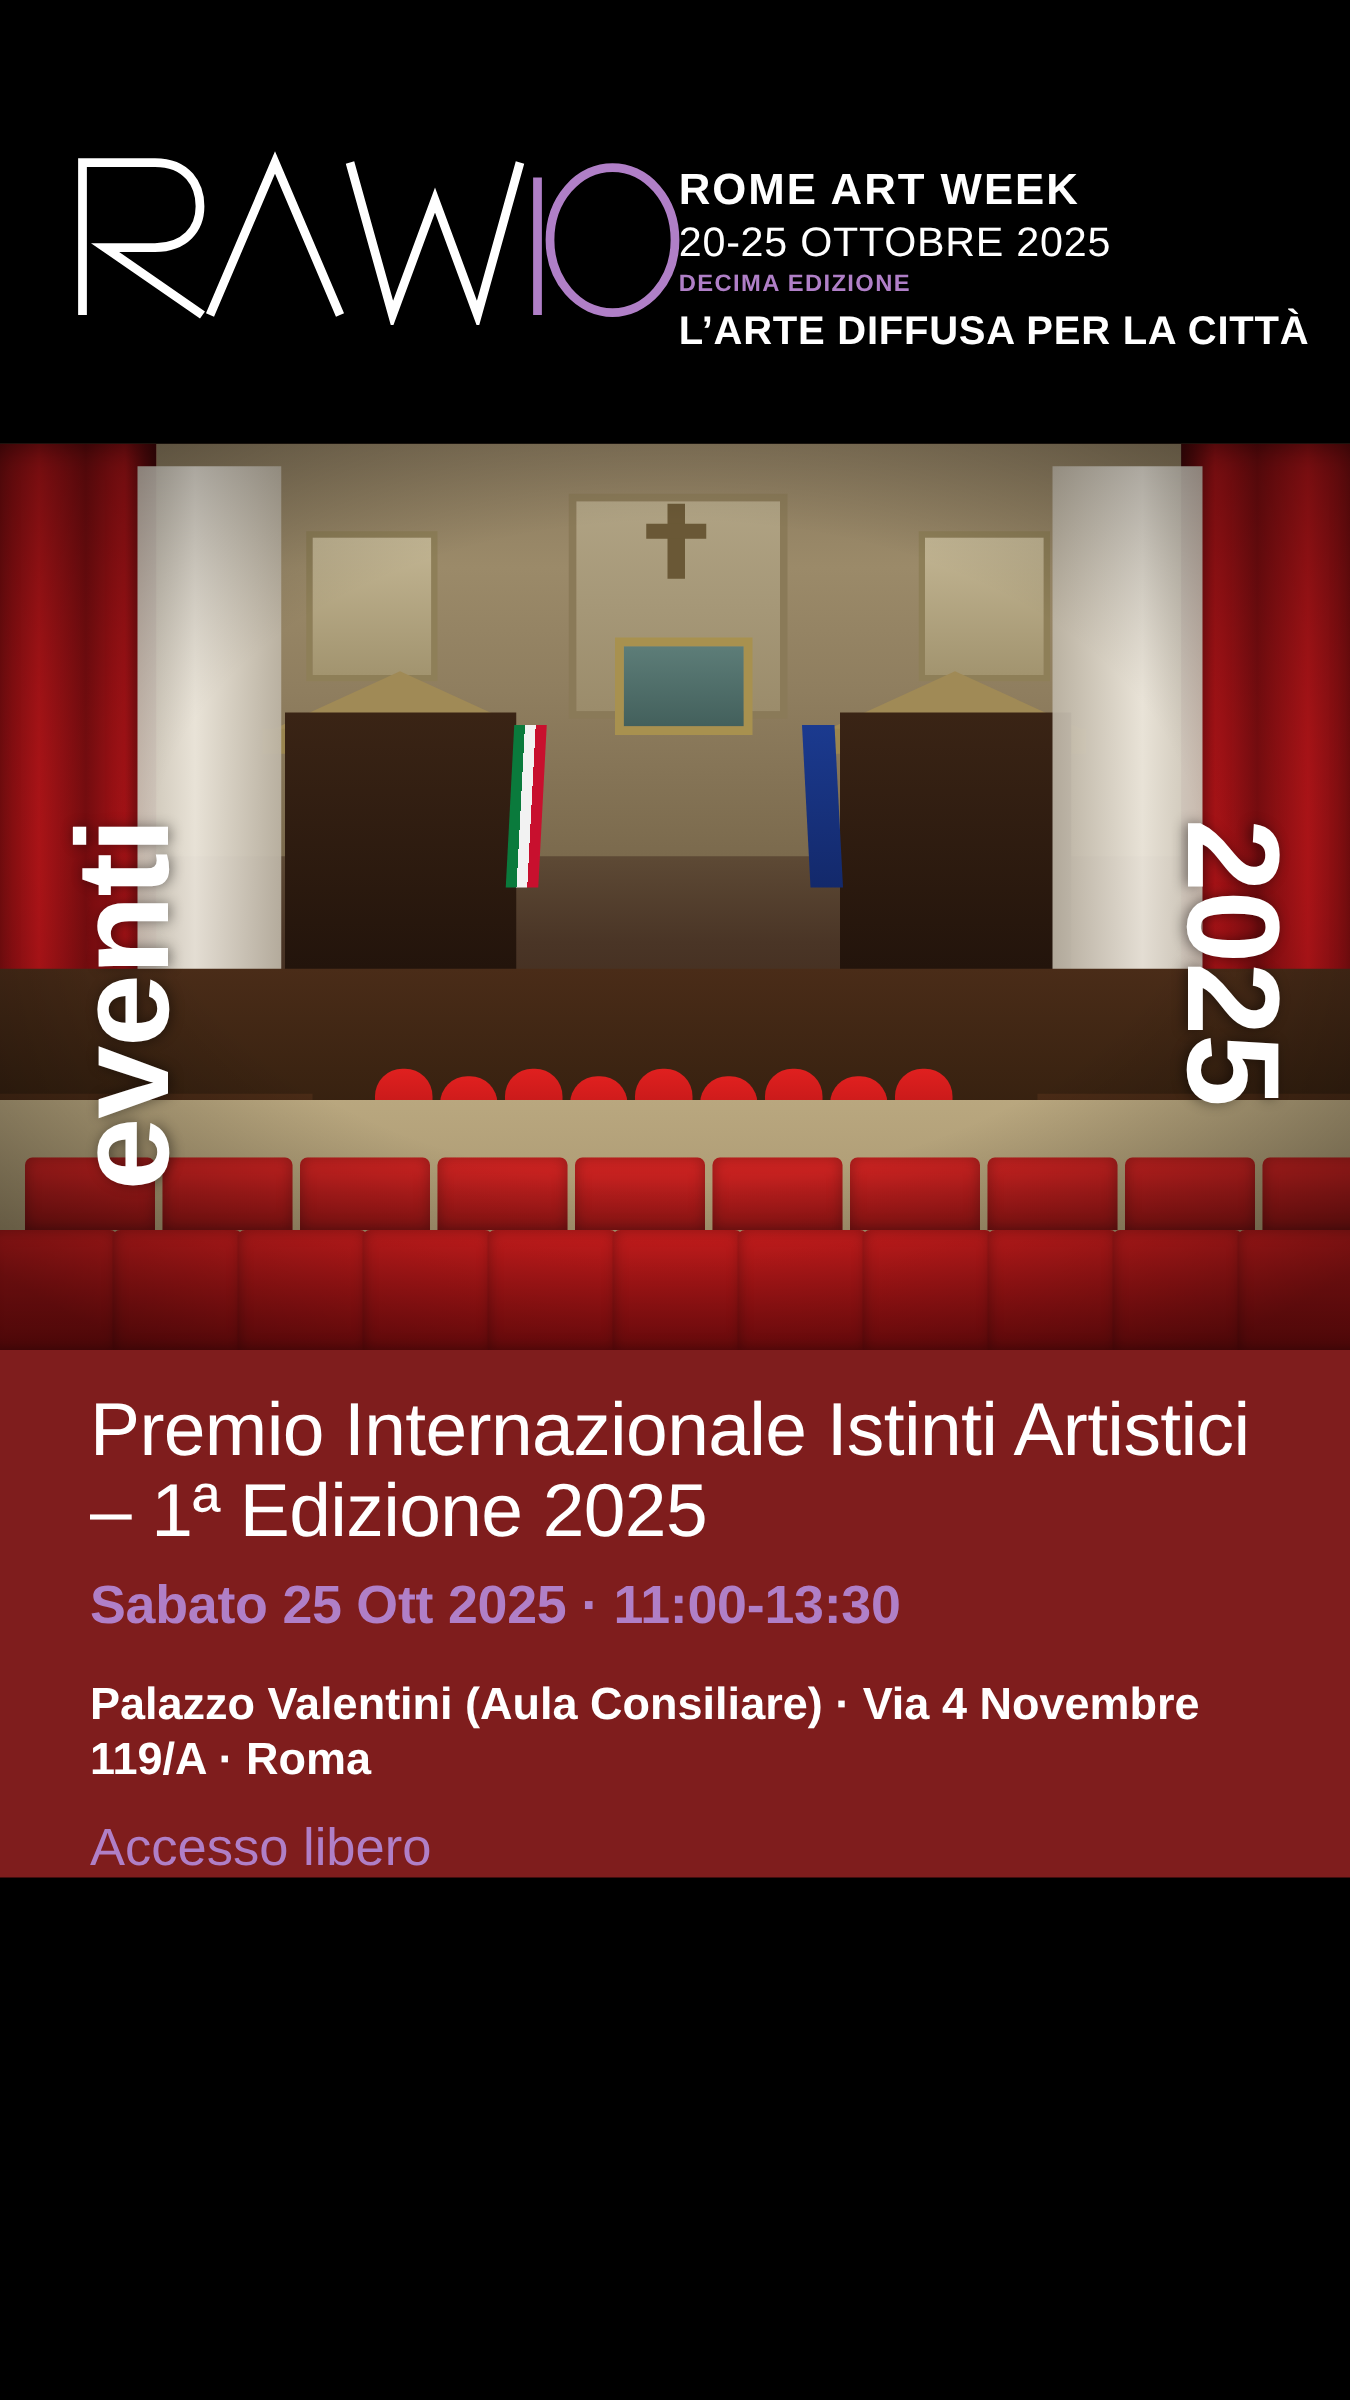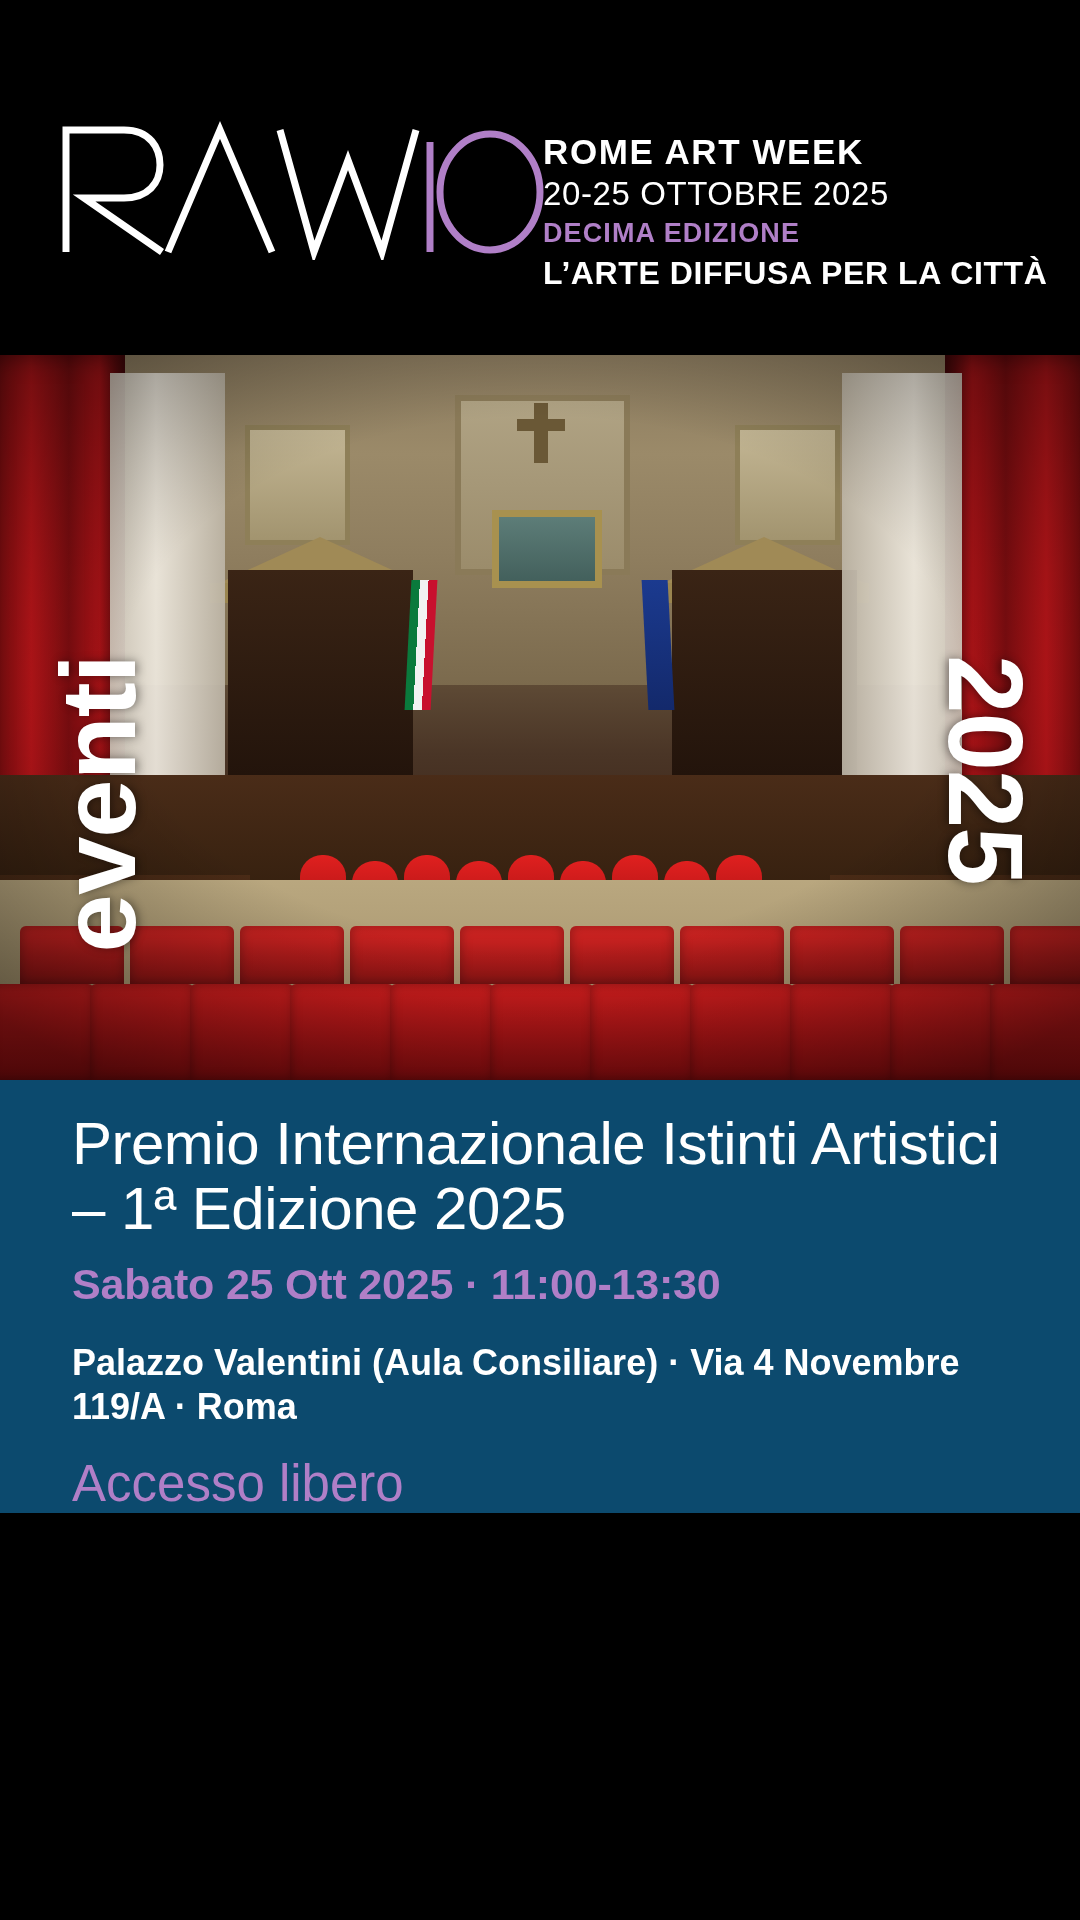--- a/index.html
+++ b/index.html
@@ -43,21 +43,21 @@
   }
   .ht-line2 {
     font-size:33px;
     font-weight:normal;
     letter-spacing:0.6px;
     line-height:1.2;
     color:#ffffff;
     margin-top:2px;
   }
   .ht-line3 {
-    font-size:27px;
+    font-size:19px;
     font-weight:bold;
     letter-spacing:1.1px;
     line-height:1.2;
     color:#b07fc7;
     margin-top:3px;
   }
   .ht-line4 {
     font-size:32px;
     font-weight:bold;
     letter-spacing:0.6px;
@@ -255,21 +255,21 @@
     letter-spacing:-1px;
     writing-mode:vertical-rl;
     line-height:1;
     text-shadow:0 2px 10px rgba(0,0,0,0.45);
   }
 
   
   .content {
     position:relative;
     width:1080px;
-    background:#0c4a6e;
+    background:#7f1d1d;
     padding:32px 72px 0 72px;
   }
   .event-title {
     color:#ffffff;
     font-size:60px;
     font-weight:normal;
     line-height:1.08;
     letter-spacing:-0.5px;
     white-space:pre-line;
   }
@@ -291,21 +291,21 @@
     margin-top:18px;
     color:#e9e9e9;
     font-size:32px;
     line-height:1.35;
     text-align:justify;
     max-width:945px;
   }
   .event-access {
     margin-top:26px;
     color:#b07fc7;
-    font-size:51px;
+    font-size:42px;
     font-weight:normal;
   }
 </style>
 </head>
 <body>
 
 <div class="header">
 
   <div class="logo-wrap">
     <svg width="500" height="140" viewBox="0 0 500 140" xmlns="http://www.w3.org/2000/svg" aria-hidden="true">

